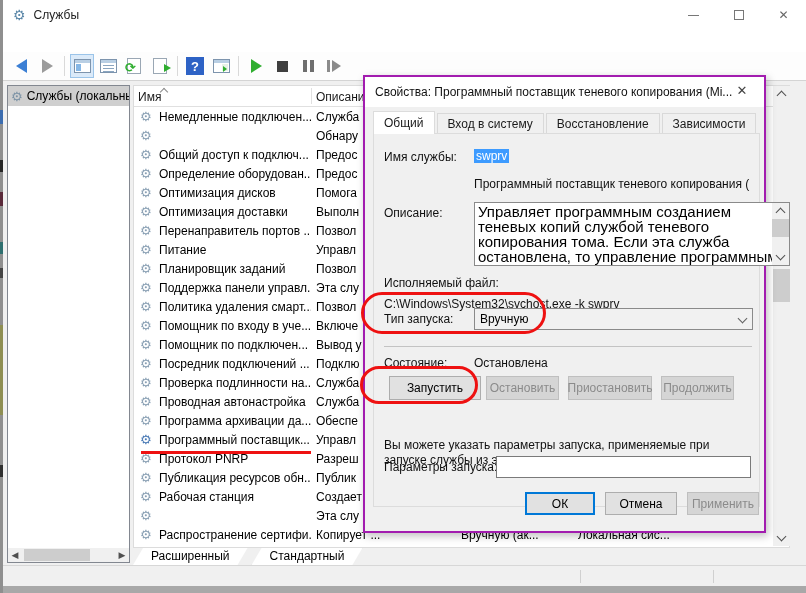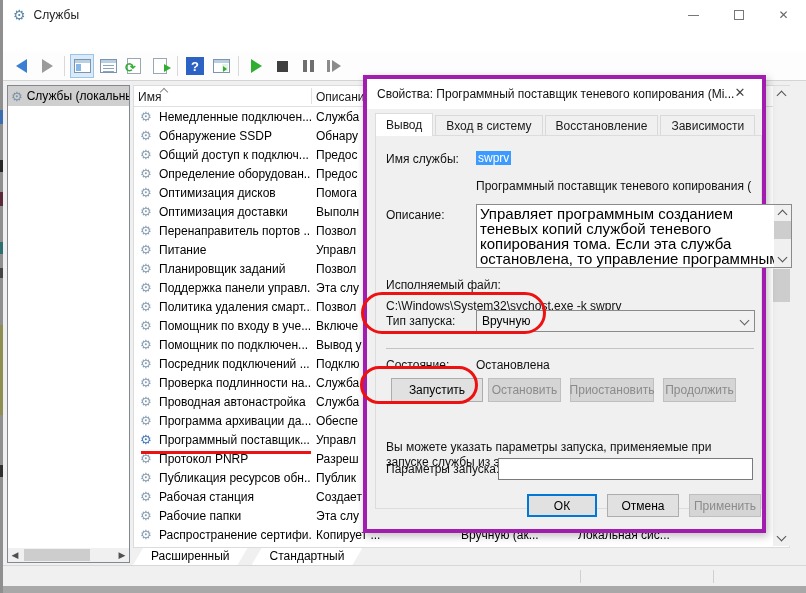--- a/index.html
+++ b/index.html
@@ -85,21 +85,21 @@
   
   .view-tabs { position:absolute; left:133px; top:548px; height:17px; display:flex; gap:4px; }
   .view-tab { background:#fff; padding:1px 18px 2px 18px; clip-path:polygon(10px 0, 100% 0, calc(100% - 10px) 100%, 0 100%); filter:drop-shadow(0 0 1px #888); font-size:12px; }
 
   
   .statusbar { position:absolute; left:3px; right:0; top:565px; height:21px; background:#f0f0f0; border-top:1px solid #d7d7d7; }
   .sb-sep { position:absolute; top:4px; bottom:3px; width:1px; background:#d0d0d0; }
   .bottom-edge { position:absolute; left:3px; right:0; top:586px; height:7px; background:#a8a8a8; }
 
   
-  .dialog { position:absolute; left:363px; top:75px; width:403px; height:458px; background:#f0f0f0; border:4px solid #a21caf; box-shadow:2px 3px 8px rgba(0,0,0,.25); z-index:10; }
+  .dialog { position:absolute; left:363px; top:75px; width:403px; height:458px; background:#f0f0f0; border:2px solid #a21caf; box-shadow:2px 3px 8px rgba(0,0,0,.25); z-index:10; }
   .dlg-titlebar { position:relative; height:30px; background:#fff; }
   .dlg-title { position:absolute; left:10px; top:8px; font-size:12px; color:#111; }
   .dlg-close { position:absolute; right:10px; top:6px; width:24px; height:18px; text-align:center; color:#444; font-size:13px; }
   .dlg-tabs { position:absolute; left:8px; top:36px; display:flex; }
   .dlg-tab { padding:3px 10px 4px 10px; border:1px solid #d9d9d9; border-bottom:none; background:#f0f0f0; color:#1a1a1a; margin-right:2px; position:relative; }
   .dlg-tab.active { background:#fff; padding-top:4px; top:-2px; border-color:#dcdcdc; z-index:2; }
   .dlg-page { position:absolute; left:8px; top:56px; width:387px; height:374px; border:1px solid #dcdcdc; background:#f0f0f0; }
 
   .fld-label { position:absolute; color:#111; }
   .selected-text { background:#3d9bff; color:#fff; padding:0 2px; }
@@ -248,21 +248,20 @@
 
     <div class="lv-row">
         <span class="gear">⚙</span>
         <span class="lv-name">Немедленные подключен...</span>
         <span class="lv-desc">Служба</span>
         <span class="lv-startup"></span>
         <span class="lv-logon"></span>
       </div>
         <div class="lv-row">
         <span class="gear">⚙</span>
-        <span class="lv-name">Обнаружение SSDP</span>
         <span class="lv-desc">Обнару</span>
         <span class="lv-startup"></span>
         <span class="lv-logon"></span>
       </div>
         <div class="lv-row">
         <span class="gear">⚙</span>
         <span class="lv-name">Общий доступ к подключ...</span>
         <span class="lv-desc">Предос</span>
         <span class="lv-startup"></span>
         <span class="lv-logon"></span>
@@ -388,21 +387,20 @@
       </div>
         <div class="lv-row">
         <span class="gear">⚙</span>
         <span class="lv-name">Рабочая станция</span>
         <span class="lv-desc">Создает</span>
         <span class="lv-startup"></span>
         <span class="lv-logon"></span>
       </div>
         <div class="lv-row">
         <span class="gear">⚙</span>
-        <span class="lv-name">Рабочие папки</span>
         <span class="lv-desc">Эта слу</span>
         <span class="lv-startup"></span>
         <span class="lv-logon"></span>
       </div>
         <div class="lv-row">
         <span class="gear">⚙</span>
         <span class="lv-name">Распространение сертифи...</span>
         <span class="lv-desc">Копирует ...</span>
         <span class="lv-startup">Вручную (ак...</span>
         <span class="lv-logon">Локальная сис...</span>
@@ -428,21 +426,21 @@
   </div>
   <div class="bottom-edge"></div>
 
   <div class="dialog">
     <div class="dlg-titlebar">
       <span class="dlg-title">Свойства: Программный поставщик теневого копирования (Mi...</span>
       <span class="dlg-close">✕</span>
     </div>
     <div class="dlg-tabs">
 
-    <span class="dlg-tab active">Вывод</span>
+    <span class="dlg-tab active">Общий</span>
         <span class="dlg-tab">Вход в систему</span>
         <span class="dlg-tab">Восстановление</span>
         <span class="dlg-tab">Зависимости</span>
       </div>
     <div class="dlg-page">
       <span class="fld-label" style="left:10px;top:16px">Имя службы:</span>
       <span class="fld-label selected-text" style="left:100px;top:15px">swprv</span>
 
       <span class="fld-label" style="left:100px;top:43px;width:276px;white-space:nowrap;overflow:hidden">Программный поставщик теневого копирования (Mi</span>
 

